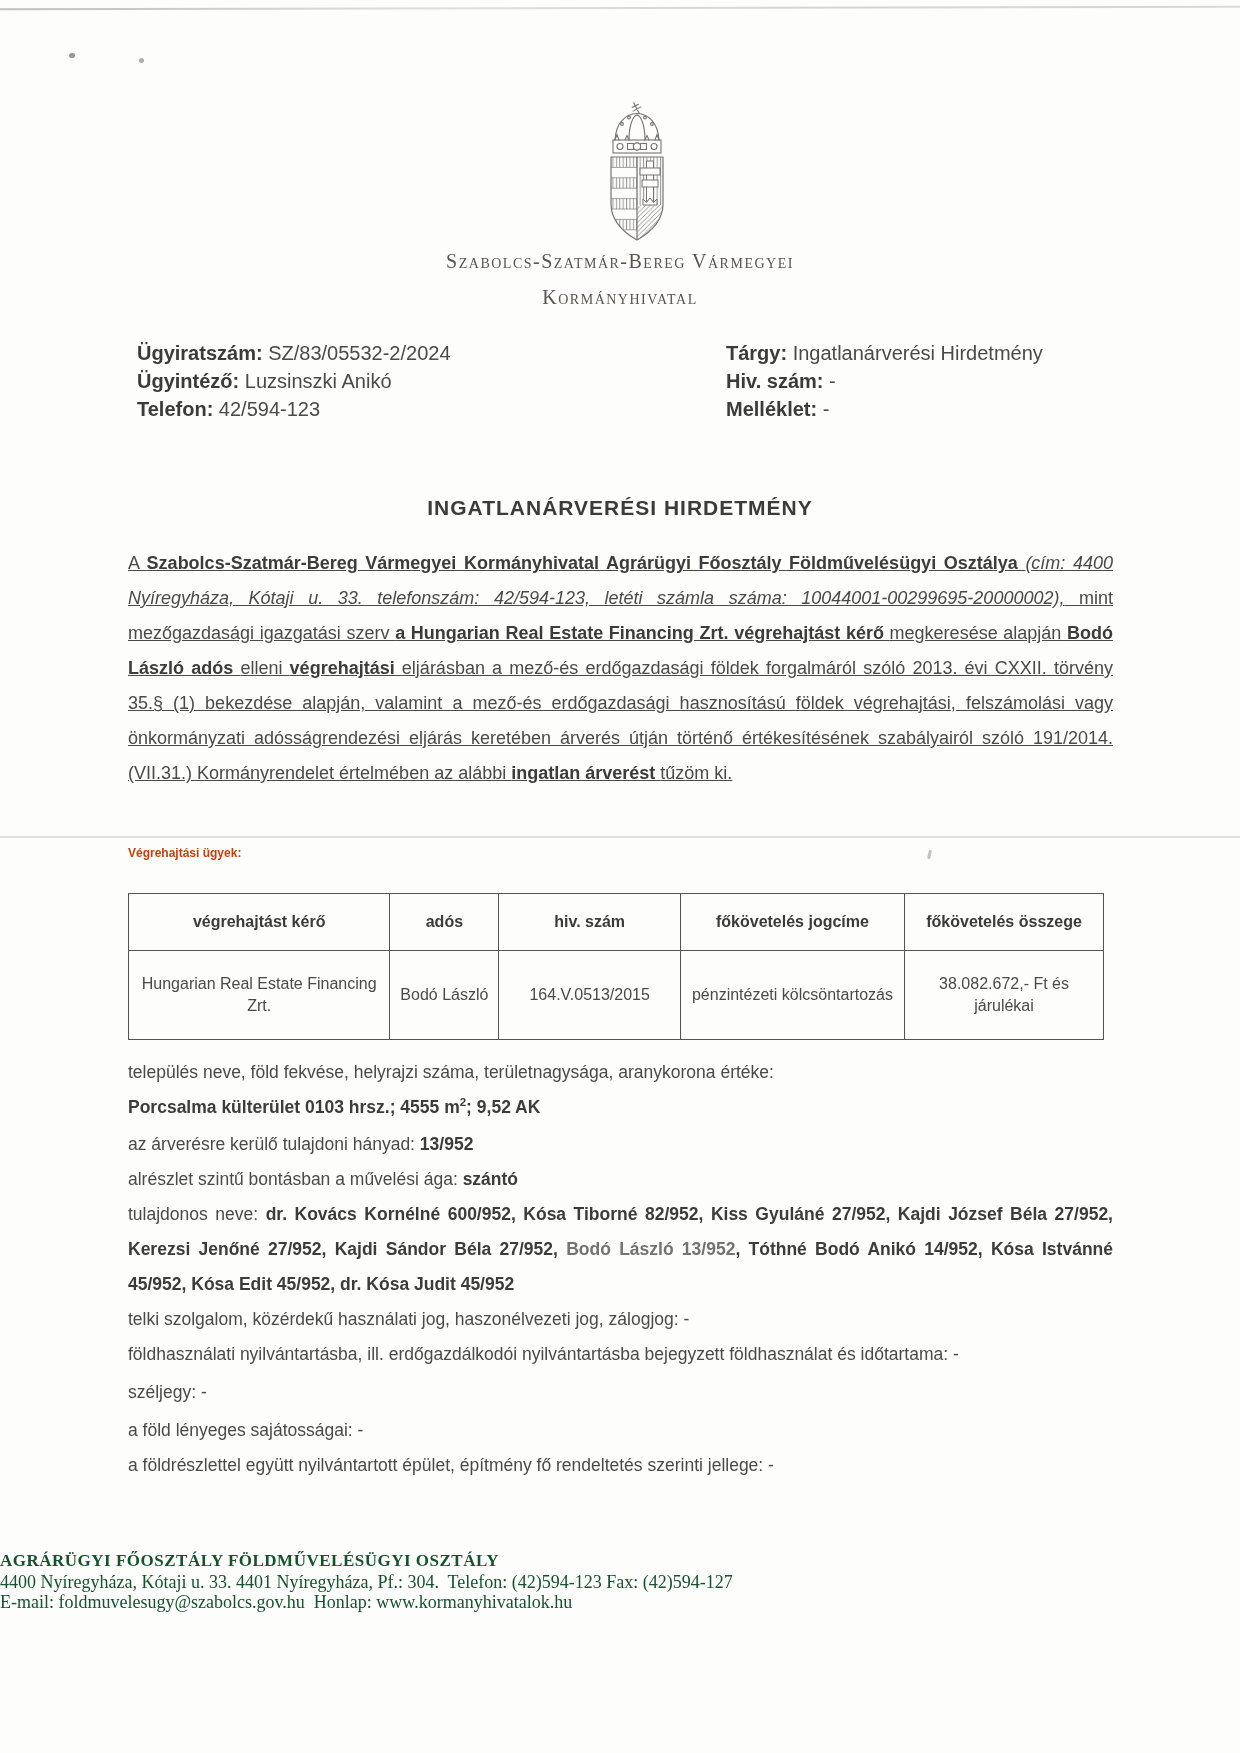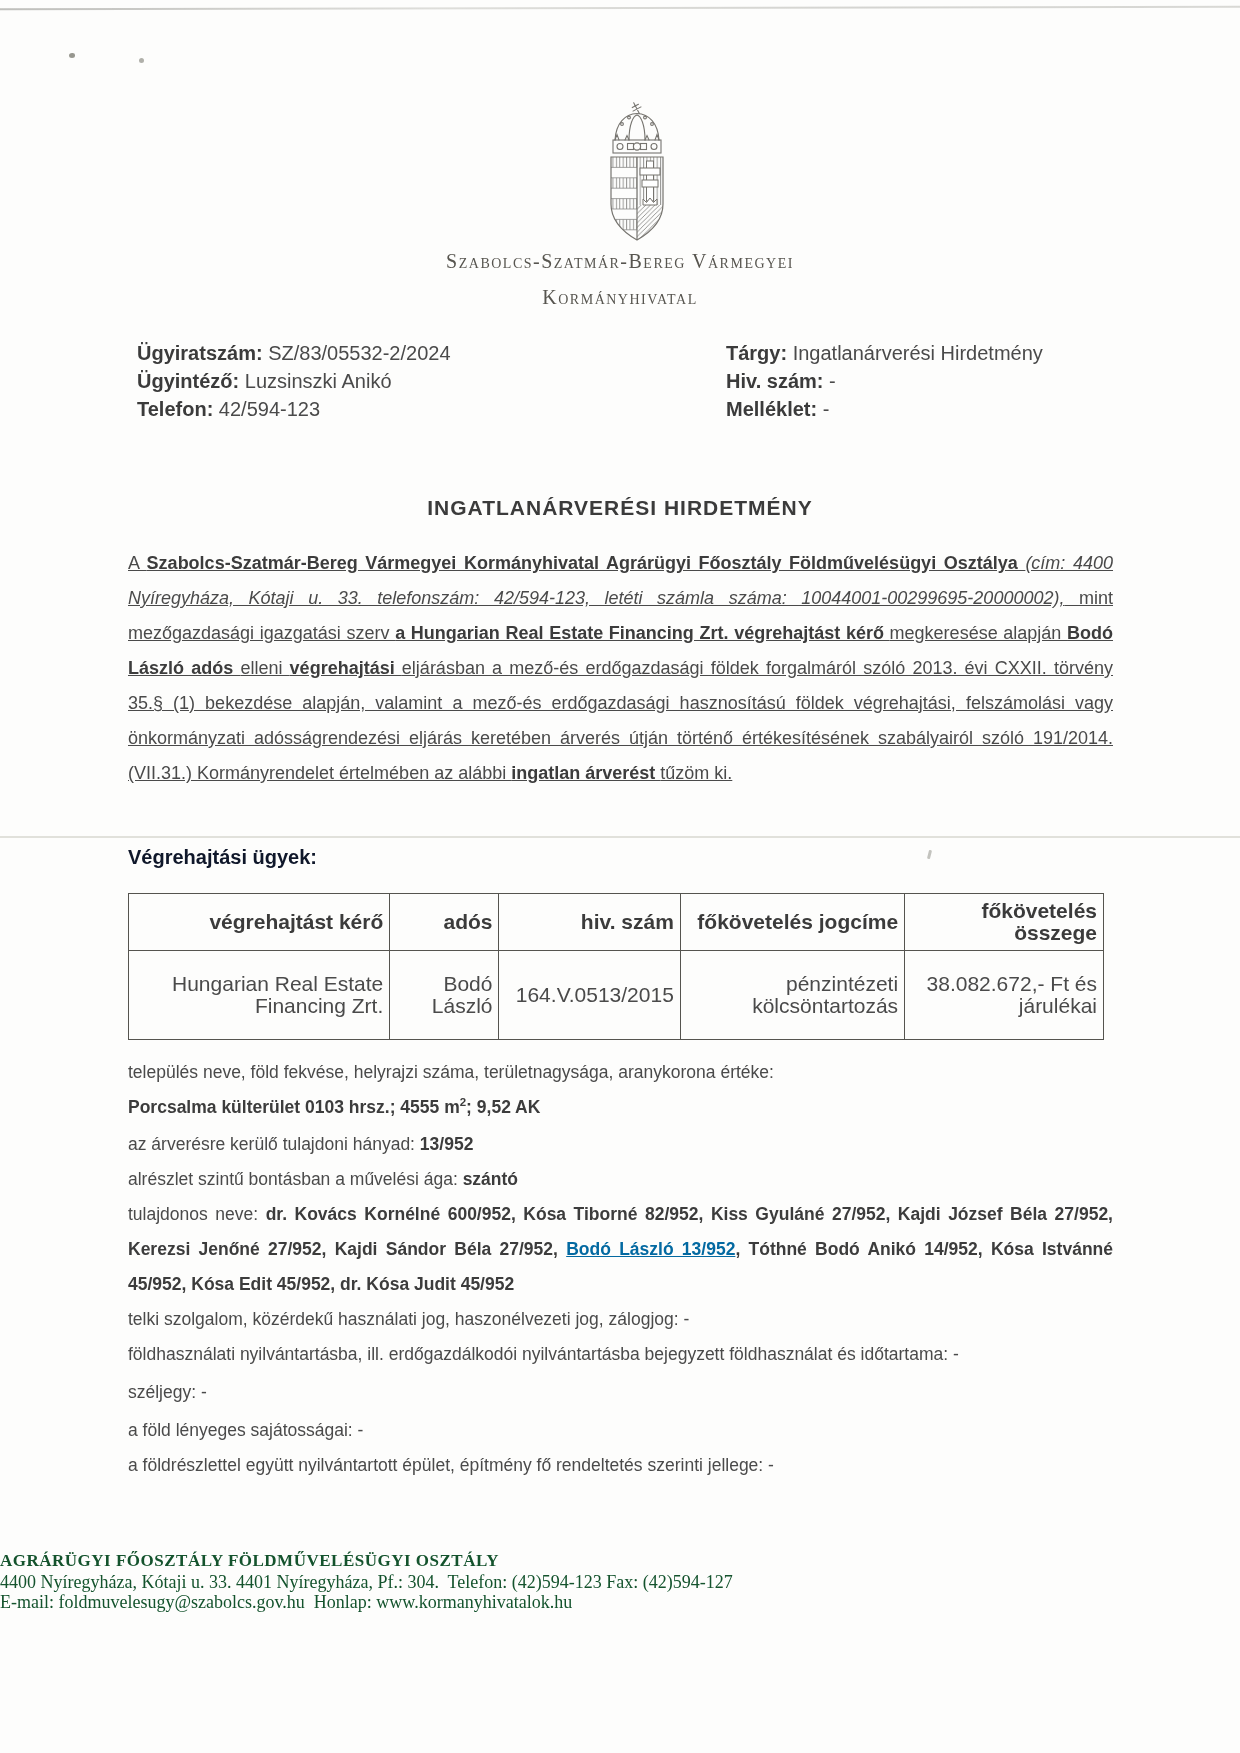--- a/index.html
+++ b/index.html
@@ -26,38 +26,38 @@
   .meta-left{left:137px;}
   .meta-right{left:726px;}
   .meta b{color:#3b3b3b;}
   
   .doc-title{position:absolute;top:496px;left:0;width:1240px;text-align:center;
     font-size:21px;font-weight:bold;letter-spacing:1px;color:#3b3b3b;}
   
   .intro{position:absolute;left:128px;top:546px;width:985px;
     font-size:18px;line-height:35px;text-align:justify;text-decoration:underline;}
   
-  .cases-heading{position:absolute;left:128px;top:846px;font-size:20px;font-weight:bold;color:#0f172a;}
+  .cases-heading{position:absolute;left:128px;top:846px;font-size:12px;font-weight:bold;color:#c2410c;}
   table.cases{position:absolute;left:128px;top:893px;width:976px;
     border-collapse:collapse;table-layout:fixed;}
   table.cases th,table.cases td{
-    border:1.6px solid #55544f;text-align:right;vertical-align:middle;
-    font-size:21px;line-height:22px;padding:4px 6px;}
+    border:1.6px solid #55544f;text-align:center;vertical-align:middle;
+    font-size:16px;line-height:22px;padding:4px 6px;}
   table.cases th{font-weight:bold;color:#3b3b3b;height:48px;}
   table.cases td{color:#4a4a4a;height:80px;}
   
   .property{position:absolute;left:128px;top:1055px;width:985px;
     font-size:17.5px;line-height:35px;}
   .property .just{text-align:justify;}
   .property .gap{margin-top:3px;}
   
   .s-r{font-weight:normal;}
   .s-b{font-weight:bold;color:#3c3c3c;}
   .s-i{font-style:italic;}
-  .s-bu{font-weight:bold;color:#0369a1;text-decoration:underline;}
+  .s-bu{font-weight:bold;color:#737373;}
   .s-sup{font-weight:bold;color:#3c3c3c;font-size:11.5px;position:relative;top:-7px;}
   
   .footer{position:absolute;top:1550px;left:0;width:1014px;text-align:left;
     font-family:"Liberation Serif",serif;color:#14532d;}
   .footer .f1{font-size:17px;font-weight:bold;letter-spacing:.5px;line-height:22px;}
   .footer .f2,.footer .f3{font-size:18px;line-height:20px;}
 </style>
 </head>
 <body>
 

